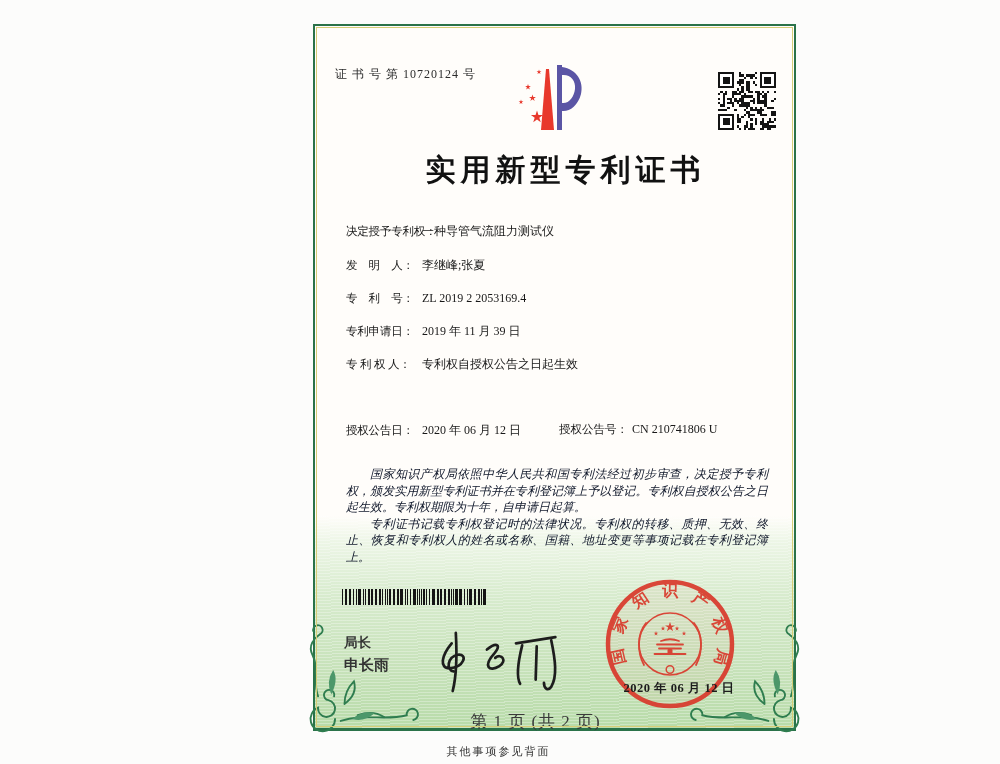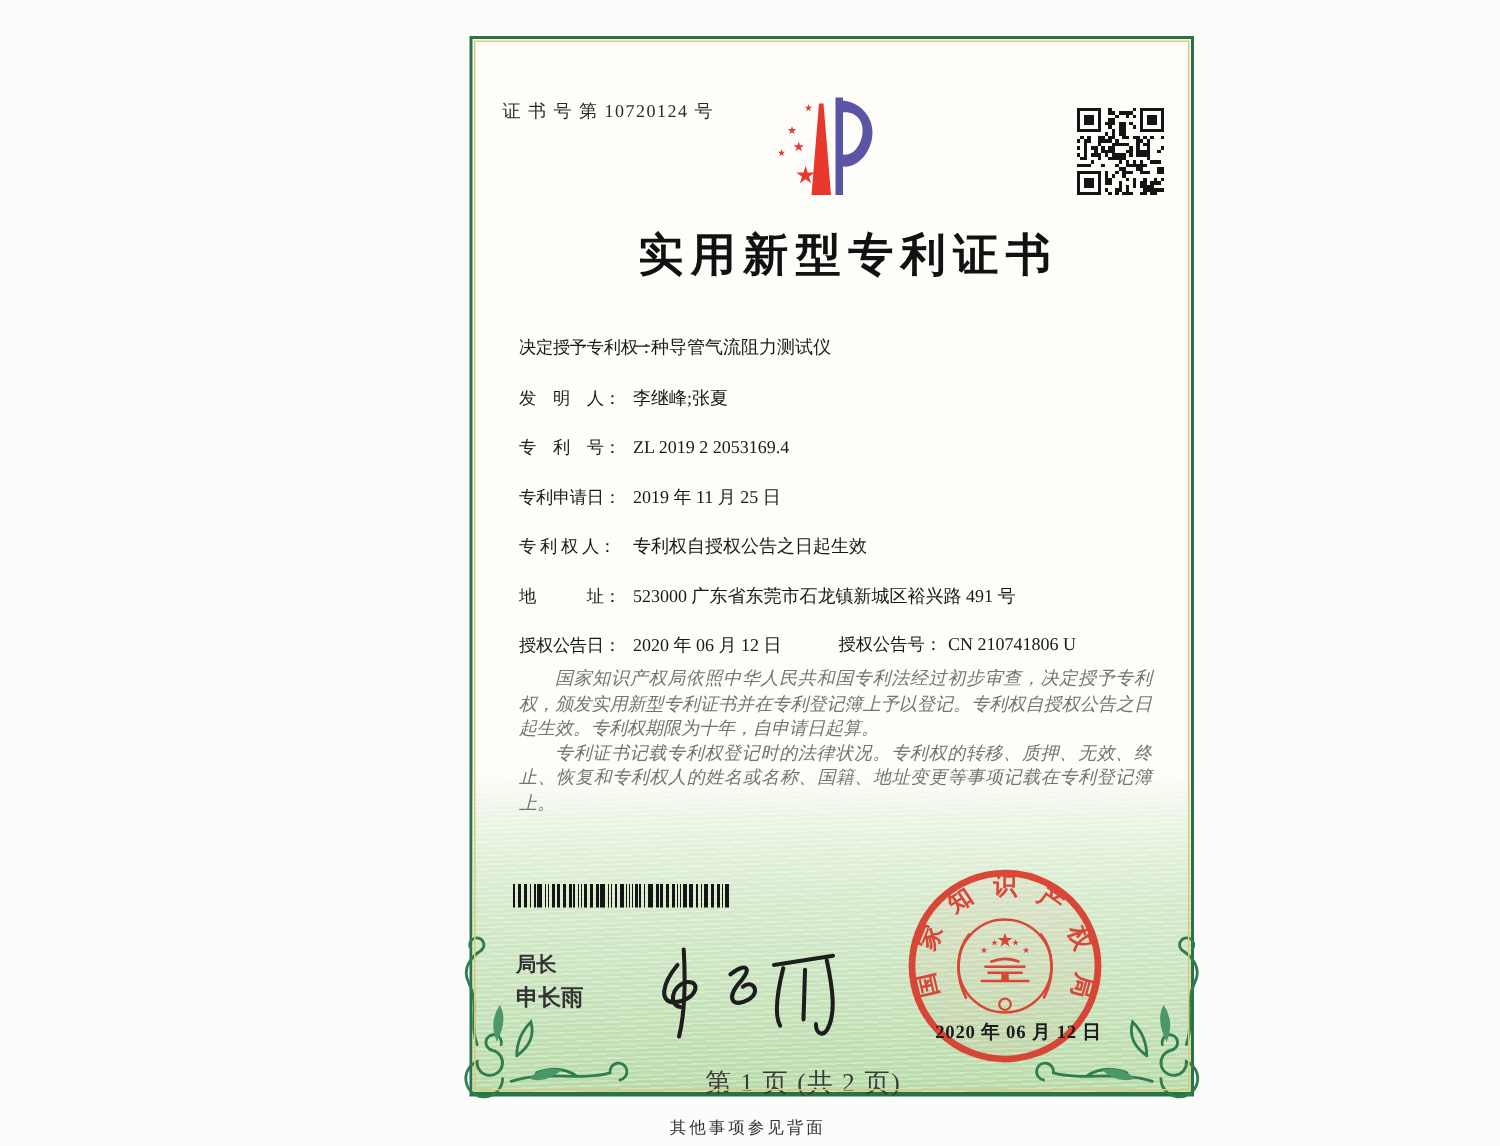--- a/index.html
+++ b/index.html
@@ -32,22 +32,22 @@
     font-size:30px;font-weight:600;letter-spacing:5px;color:#111;font-family:Liberation Serif, serif;
   }
 
   .row{position:absolute;left:31px;white-space:nowrap;font-size:12px;color:#181818;}
   .row .lbl{display:inline-block;width:76px;font-size:11.5px;letter-spacing:-0.2px;vertical-align:baseline;}
   .row .lbl2{position:absolute;left:213px;font-size:11.5px;}
   .row .val2{position:absolute;left:286px;}
   .r0{top:197px}.r1{top:231px}.r2{top:265px}.r3{top:297px}.r4{top:330px}.r5{top:363px}.r6{top:396px}
 
   .body{
-    position:absolute;left:31px;top:418px;width:422px;
-    font-size:12px;line-height:16.5px;color:#737373;
+    position:absolute;left:31px;top:440px;width:422px;
+    font-size:12px;line-height:16.5px;color:#0f172a;
     font-style:italic;text-align:justify;
   }
   .body p{margin:0;text-indent:2em;}
 
   .barcode{position:absolute;left:27px;top:563px;width:146px;height:16px;}
 
   .signoff-title{position:absolute;left:29px;top:608px;font-size:13.5px;font-weight:600;color:#333;
     font-family:"Liberation Sans","DejaVu Sans",sans-serif;}
   .signoff-name{position:absolute;left:29px;top:630px;font-size:15px;font-weight:600;color:#333;
     font-family:"Liberation Sans","DejaVu Sans",sans-serif;}
@@ -306,27 +306,24 @@
     <div class="row r0">
       <span class="lbl">决定授予专利权：</span><span class="val">一种导管气流阻力测试仪</span>
     </div>
     <div class="row r1">
       <span class="lbl">发　明　人：</span><span class="val">李继峰;张夏</span>
     </div>
     <div class="row r2">
       <span class="lbl">专　利　号：</span><span class="val">ZL 2019 2 2053169.4</span>
     </div>
     <div class="row r3">
-      <span class="lbl">专利申请日：</span><span class="val">2019 年 11 月 25 日</span>
+      <span class="lbl">专利申请日：</span><span class="val">2019 年 11 月 39 日</span>
     </div>
     <div class="row r4">
       <span class="lbl">专 利 权 人：</span><span class="val">专利权自授权公告之日起生效</span>
-    </div>
-    <div class="row r5">
-      <span class="lbl">地　　　址：</span><span class="val">523000 广东省东莞市石龙镇新城区裕兴路 491 号</span>
     </div>
     <div class="row r6">
       <span class="lbl">授权公告日：</span><span class="val">2020 年 06 月 12 日</span>
       <span class="lbl2">授权公告号：</span>
       <span class="val2">CN 210741806 U</span>
     </div>
 
     <div class="body">
       <p>国家知识产权局依照中华人民共和国专利法经过初步审查，决定授予专利权，颁发实用新型专利证书并在专利登记簿上予以登记。专利权自授权公告之日起生效。专利权期限为十年，自申请日起算。</p>
       <p>专利证书记载专利权登记时的法律状况。专利权的转移、质押、无效、终止、恢复和专利权人的姓名或名称、国籍、地址变更等事项记载在专利登记簿上。</p>

